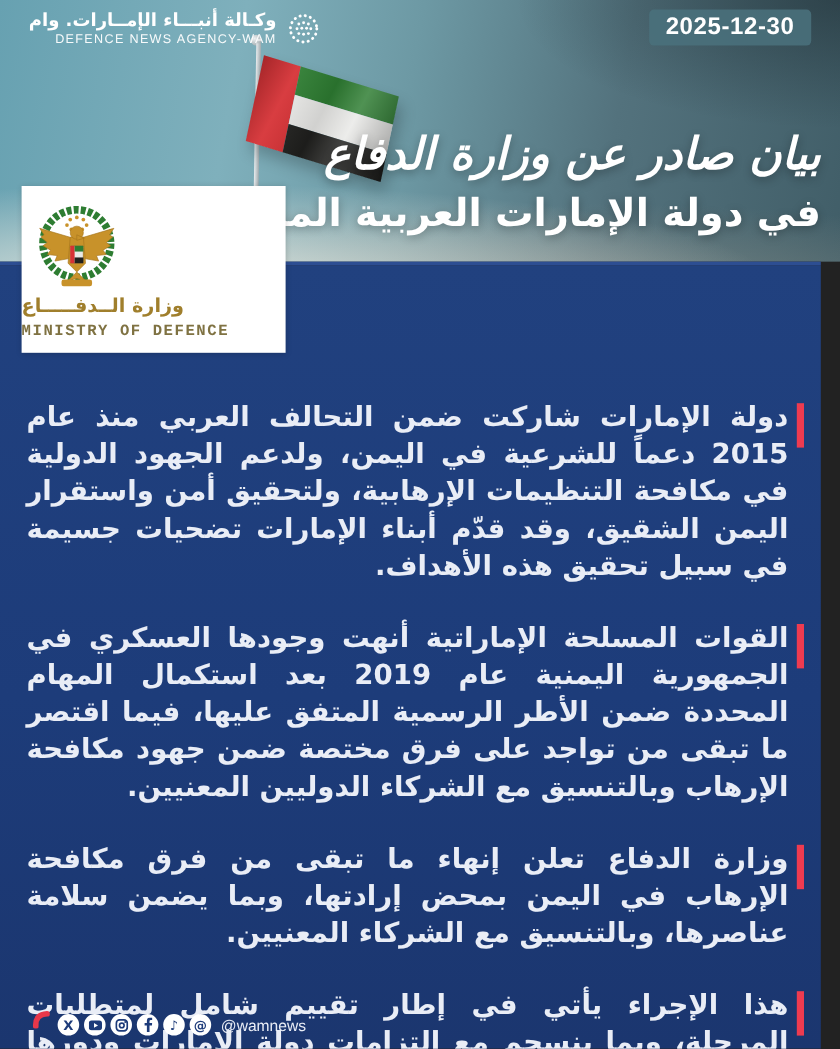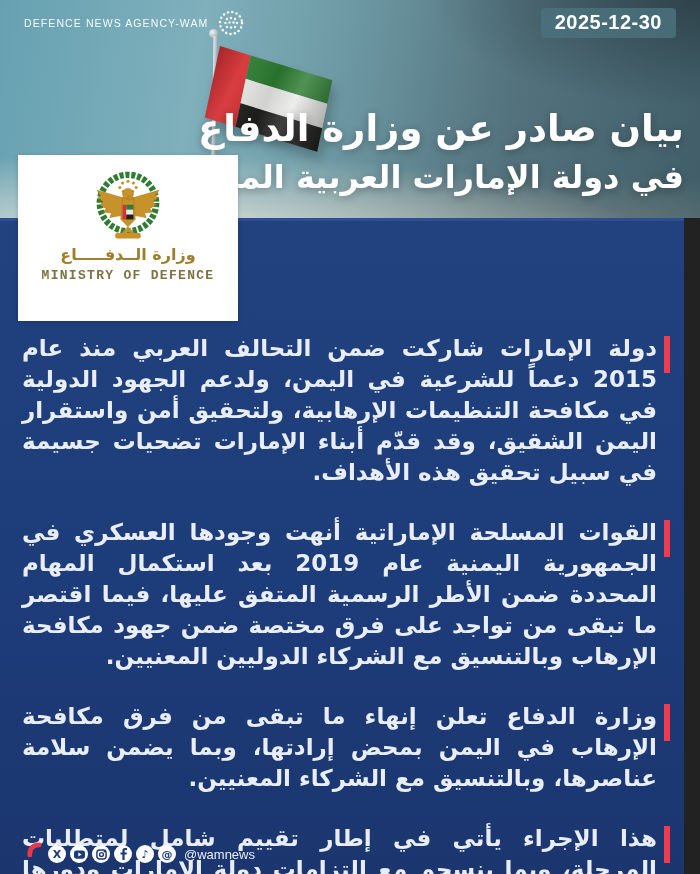--- a/index.html
+++ b/index.html
@@ -46,26 +46,26 @@
   .flag-red { width:27%; height:100%; }
   .flag-stripes { flex:1; display:flex; flex-direction:column; }
   .flag-stripes > div { flex:1; }
   .flag-fold { position:absolute; inset:0;
     background:linear-gradient(105deg, rgba(0,0,0,.22) 0%, rgba(255,255,255,.06) 22%,
       rgba(0,0,0,.10) 48%, rgba(255,255,255,.16) 68%, rgba(0,0,0,.30) 100%); }
 
   
   .headline { position:absolute; right:16px; top:104px; z-index:3; direction:rtl;
     text-align:right; color:#fff; text-shadow:0 2px 8px rgba(0,0,0,.28); }
-  .headline-l1 { font-size:37px; font-weight:bold; line-height:50px; }
+  .headline-l1 { font-size:37px; font-weight:bold; line-height:50px;font-style:italic; }
   .headline-l2 { font-size:32px; font-weight:bold; line-height:46px; }
 
   
-  .mod-card { position:absolute; left:18px; top:155px; width:220px; height:166px;
-    background:#fff; z-index:6; display:flex; flex-direction:column; align-items:center;
+  .mod-card { position:absolute; left:18px; top:155px; width:220px; height:139px;
+    background:#fff; z-index:6; display:flex; flex-direction:column; align-items:flex-start;
     padding-top:8px; box-shadow:0 1px 5px rgba(0,0,0,.18); }
   .mod-ar { color:#a07f2c; font-size:16px; font-weight:bold; direction:rtl; margin-top:2px;
     letter-spacing:.5px; }
   .mod-en { color:#7f7242; font-size:13px; font-weight:bold; letter-spacing:1.3px; margin-top:4px;
     font-family:Liberation Mono, monospace; }
 
   
   .statement { position:absolute; top:218px; left:0; width:684px; height:656px;
     background:linear-gradient(180deg,#21417f 0%,#1d3c7a 55%,#1b366f 100%);
     border-top:3px solid #2d4e92;
@@ -102,20 +102,21 @@
         <div style="background:#2e7d32"></div>
         <div style="background:#e9e9e7"></div>
         <div style="background:#20201e"></div>
       </div>
       <div class="flag-fold"></div>
     </div>
 
     <div class="topbar">
       <div class="wam-logo">
         <div class="wam-text">
+          <div class="wam-ar">وكـالة أنبـــاء الإمــارات. وام</div>
           <div class="wam-en">DEFENCE NEWS AGENCY-WAM</div>
         </div>
         <svg class="wam-globe" viewBox="0 0 30 30">
           <circle cx="15" cy="15" r="11" fill="none" stroke="#fff" stroke-width="2.4" stroke-dasharray="0.2 4.2" stroke-linecap="round"></circle>
           <g fill="#fff">
             <circle cx="11" cy="11" r="1.2"></circle>
               <circle cx="15" cy="10" r="1.2"></circle>
               <circle cx="19" cy="11" r="1.2"></circle>
             <circle cx="9.5" cy="15" r="1.2"></circle>
               <circle cx="13.5" cy="14.5" r="1.2"></circle>

